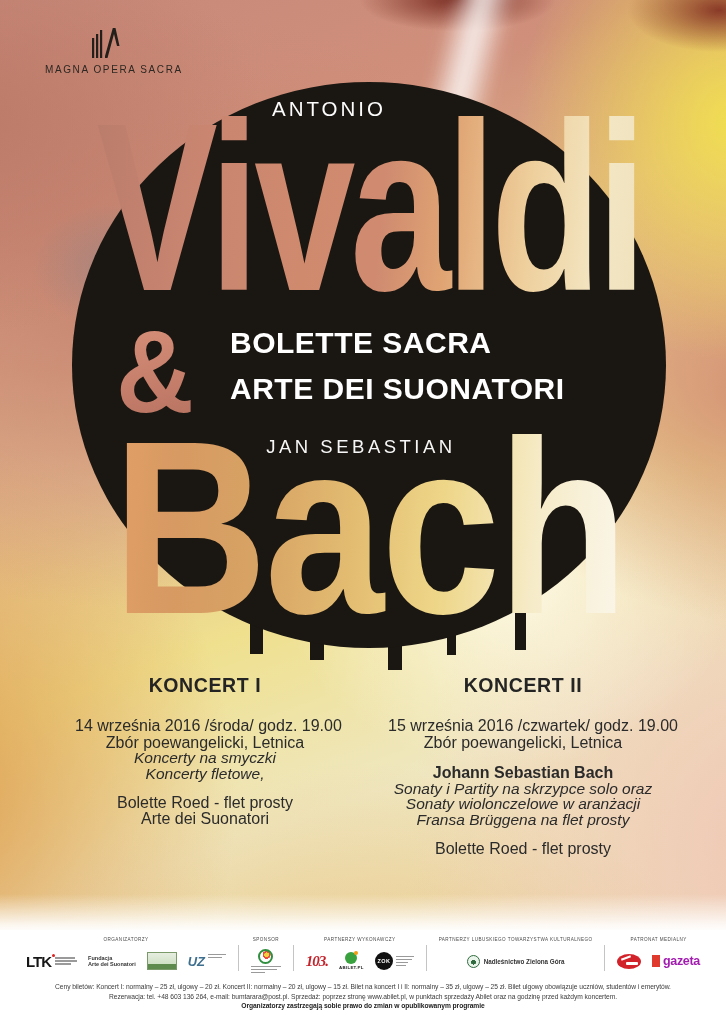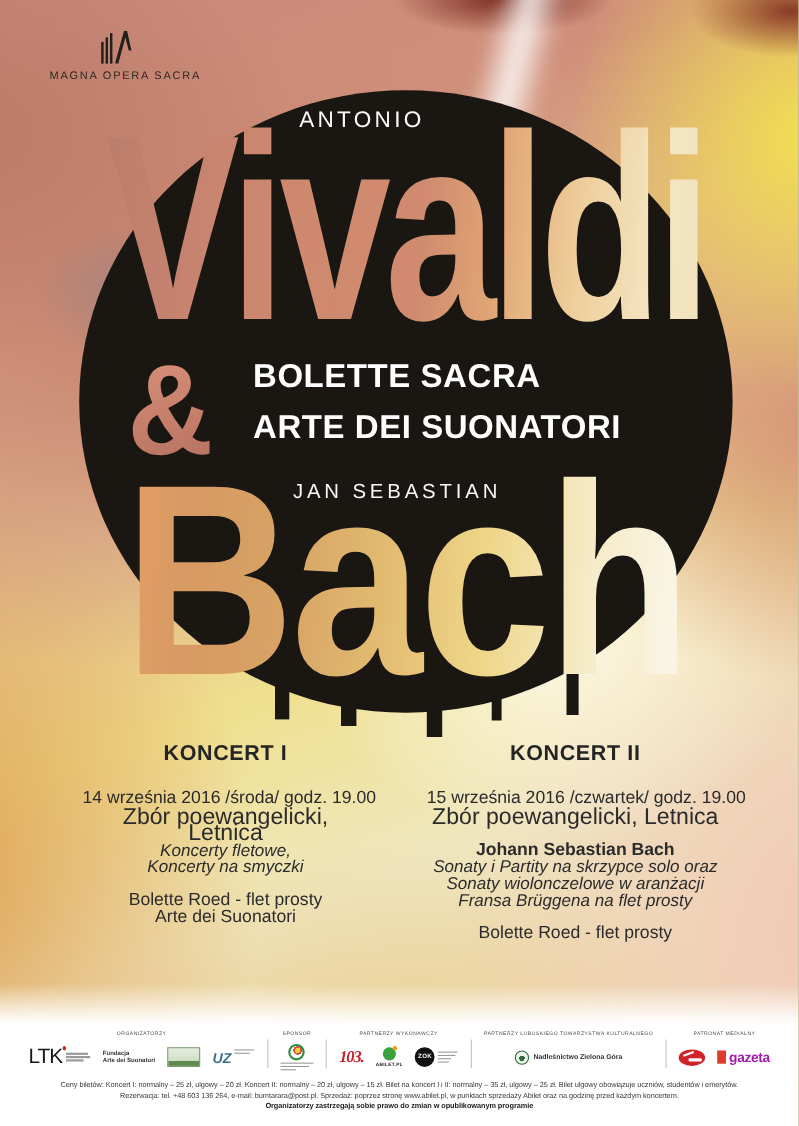--- a/index.html
+++ b/index.html
@@ -71,39 +71,39 @@
     font-size:215px; font-weight:bold; letter-spacing:-0.015em; line-height:.9;
     transform:scaleY(1.15); transform-origin:top center;
     background-image:linear-gradient(95deg,#e8a269 0%,#d79a62 18%,#d7a364 32%,#e3bd72 48%,#eed688 62%,#f6ecca 78%,#fbf7ee 95%);
   }
   
   .concert { position:absolute; top:674px; text-align:center; color:#2b2b2b; z-index:3; }
   .concert.c1 { left:75px;  width:260px; }
   .concert.c2 { left:388px; width:270px; }
   .concert h2 { font-size:19.5px; font-weight:bold; letter-spacing:.6px; color:#242424; }
   .concert .when  { margin-top:21px; font-size:16px; font-weight:normal; line-height:15.5px; white-space:nowrap; }
-  .concert .venue { font-size:21px; line-height:15.5px; margin-top:1px; }
+  .concert .venue { font-size:16px; line-height:15.5px; margin-top:1px; }
   .concert .composer { margin-top:15px; font-size:16px; font-weight:bold; line-height:15.5px; }
   .concert .program div { font-style:italic; font-size:15.5px; line-height:15.5px; white-space:nowrap; }
   .concert .players { margin-top:14px; }
   .concert .players div { font-size:16px; line-height:15.5px; }
   
   .footer-fade { position:absolute; left:0; right:0; top:894px; height:38px;
     background:linear-gradient(180deg, rgba(255,255,255,0) 0%, rgba(255,255,255,.85) 80%, #fff 100%); z-index:3; }
   .footer { position:absolute; left:0; right:0; top:930px; bottom:0; background:#ffffff; z-index:4; padding-top:7px; }
   .logo-row { display:flex; align-items:flex-start; justify-content:space-between; padding:0 26px; }
   .group { display:flex; flex-direction:column; align-items:center; }
   .group-label { font-size:4.6px; letter-spacing:.45px; color:#4a4a4a; margin-bottom:5px; white-space:nowrap; }
   .group-logos { display:flex; align-items:center; gap:11px; height:28px; }
   .vdiv { width:1px; height:26px; background:#c4c4c4; margin-top:8px; }
   .bars { display:flex; flex-direction:column; gap:1.5px; }
   .bars i { display:block; height:1.6px; background:#9a9a9a; }
   
   .ltk { display:flex; align-items:center; gap:4px; }
-  .ltk-mark { font-size:19px; font-weight:normal; color:#161616; letter-spacing:-1px; position:relative; }
+  .ltk-mark { font-size:15px; font-weight:bold; color:#161616; letter-spacing:-1px; position:relative; }
   .ltk-mark b { position:absolute; right:-4px; top:1px; width:3.5px; height:3.5px; border-radius:50%; background:#d22; }
   .fund { font-size:5.5px; font-weight:bold; color:#333; line-height:6.5px; text-align:left; }
   .gmina { width:30px; height:18px; border:1px solid #7a9a6a; background:linear-gradient(#e7eee0,#cfe0c4 70%, #5e8a4e 70%, #5e8a4e); }
   .uz { display:flex; align-items:flex-start; gap:3px; }
   .uz-mark { font-size:13px; font-weight:bold; font-style:italic; color:#3f6f8f; }
   .sponsor-logo { display:flex; flex-direction:column; align-items:center; gap:2px; }
   .sponsor-circle { width:15px; height:15px; border-radius:50%; border:2px solid #2f8f3f; background:radial-gradient(circle at 60% 35%, #f4d03f 0 25%, #e74c3c 26% 40%, #ffffff 41%); }
   .r103 { font-family:"Liberation Serif", serif; font-style:italic; font-weight:bold; font-size:15px; color:#c4232b; letter-spacing:-1px; }
   .abilet { display:flex; flex-direction:column; align-items:center; gap:1.5px; }
   .abilet-circle { width:12px; height:12px; border-radius:50%; background:#3aa13f; position:relative; }
@@ -157,22 +157,22 @@
     <div>ARTE DEI SUONATORI</div>
   </div>
   <div class="hero-text jan-sebastian">JAN SEBASTIAN</div>
   <div class="hero-text bach knockout">Bach</div>
 
   <div class="concert c1">
     <h2>KONCERT I</h2>
     <div class="when">14 września 2016 /środa/ godz. 19.00</div>
     <div class="venue">Zbór poewangelicki, Letnica</div>
     <div class="program">
+      <div>Koncerty na smyczki</div>
       <div>Koncerty fletowe,</div>
-      <div>Koncerty na smyczki</div>
     </div>
     <div class="players">
       <div>Bolette Roed - flet prosty</div>
       <div>Arte dei Suonatori</div>
     </div>
   </div>
 
   <div class="concert c2">
     <h2>KONCERT II</h2>
     <div class="when">15 września 2016 /czwartek/ godz. 19.00</div>

